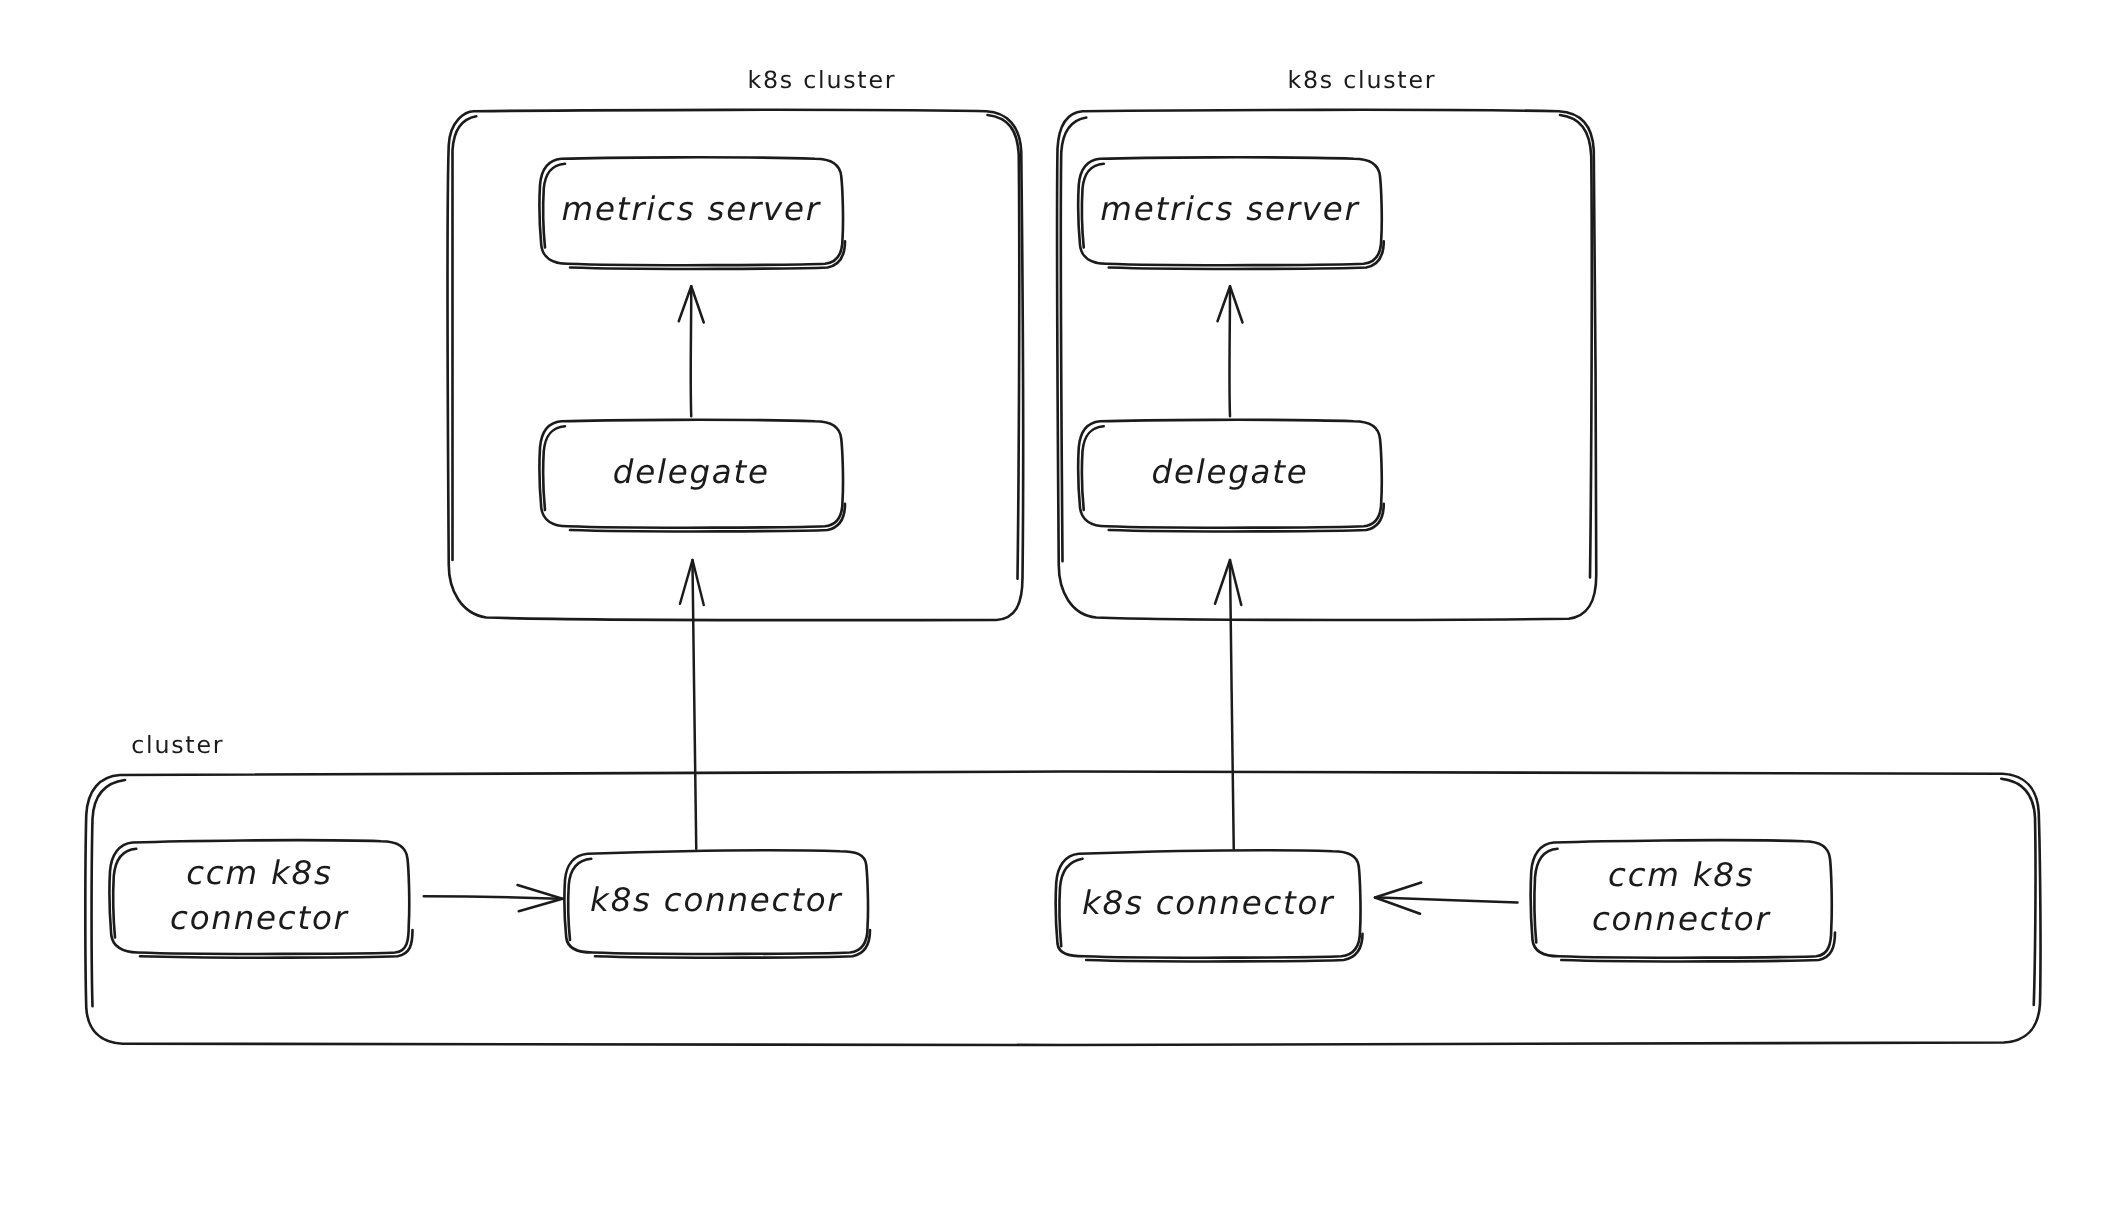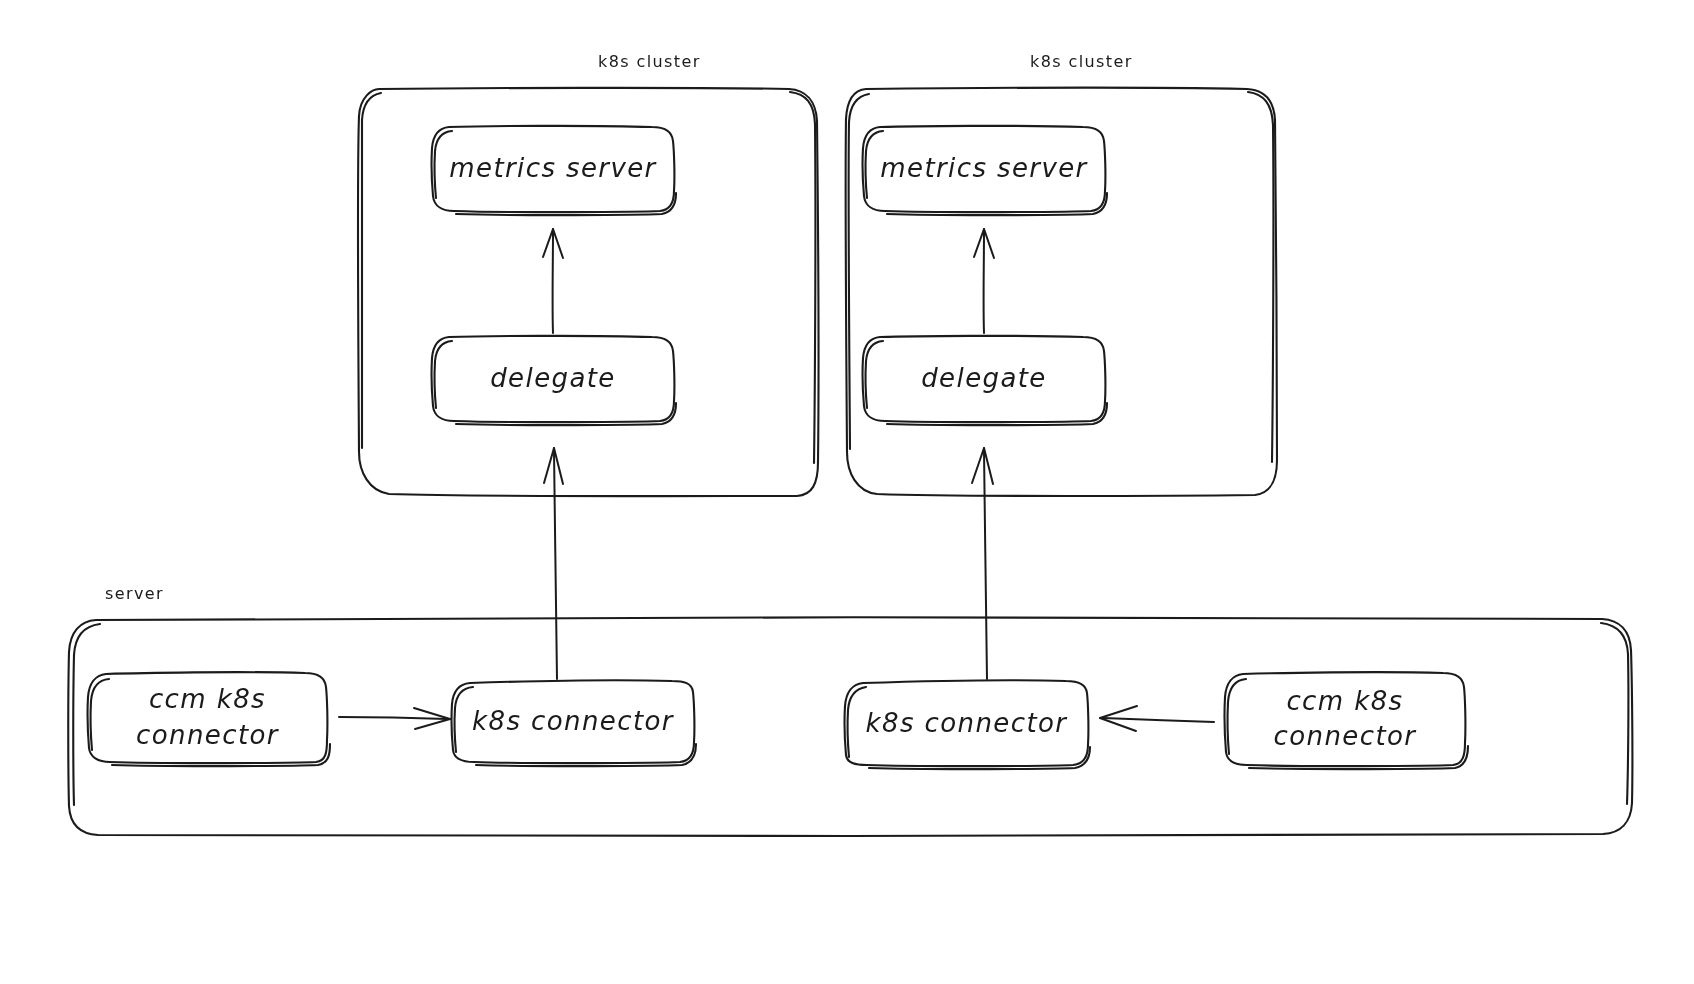--- a/index.html
+++ b/index.html
@@ -29,21 +29,21 @@
     font-family:"DejaVu Sans", sans-serif;
     color:#1b1b1b;
     letter-spacing:1.4px;
     line-height:1.35;
     font-size:26px;
     white-space:pre-line;
     pointer-events:none;
     font-style:italic;
   }
   .group-label{
-    font-size:16px;
+    font-size:19px;
     letter-spacing:1.4px;
     text-align:right;
   }
 
   
   .hit{position:absolute;}
 </style>
 </head>
 <body>
 
@@ -187,21 +187,21 @@
         <path d="M1100 718 L 1136 731"></path>
       </g>
 
     </g>
   </svg>
 
   <div class="lbl group-label" style="left:598px;top:52px;">k8s cluster</div>
 
   <div class="lbl group-label" style="left:1030px;top:52px;">k8s cluster</div>
 
-  <div class="lbl group-label" style="left:105px;top:584px;">server</div>
+  <div class="lbl group-label" style="left:105px;top:584px;">cluster</div>
 
   <div class="hit" style="left:358px;top:88px;width:460px;height:409px;"></div>
   <div class="hit" style="left:845px;top:88px;width:432px;height:409px;"></div>
   <div class="hit" style="left:68px;top:618px;width:1564px;height:217px;"></div>
 
   <div class="node-text" style="left:432px;top:126px;width:242px;height:85px;">metrics server</div>
 
   <div class="node-text" style="left:432px;top:336px;width:242px;height:85px;">delegate</div>
 
   <div class="node-text" style="left:863px;top:126px;width:242px;height:85px;">metrics server</div>

